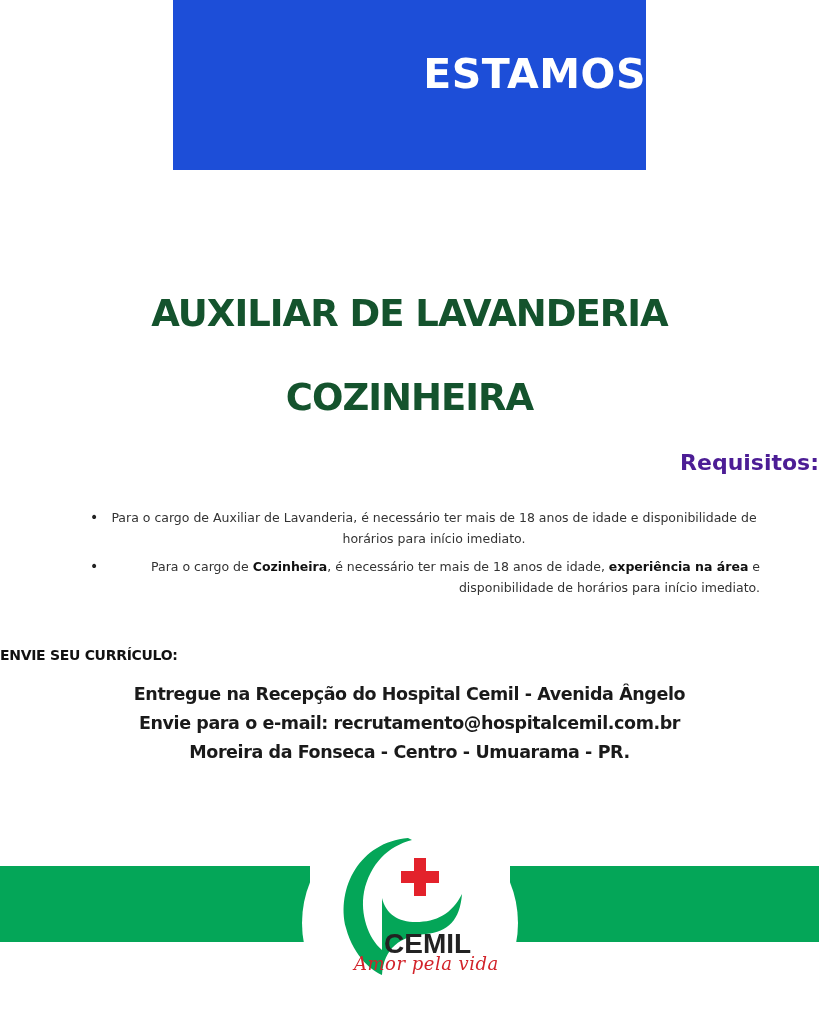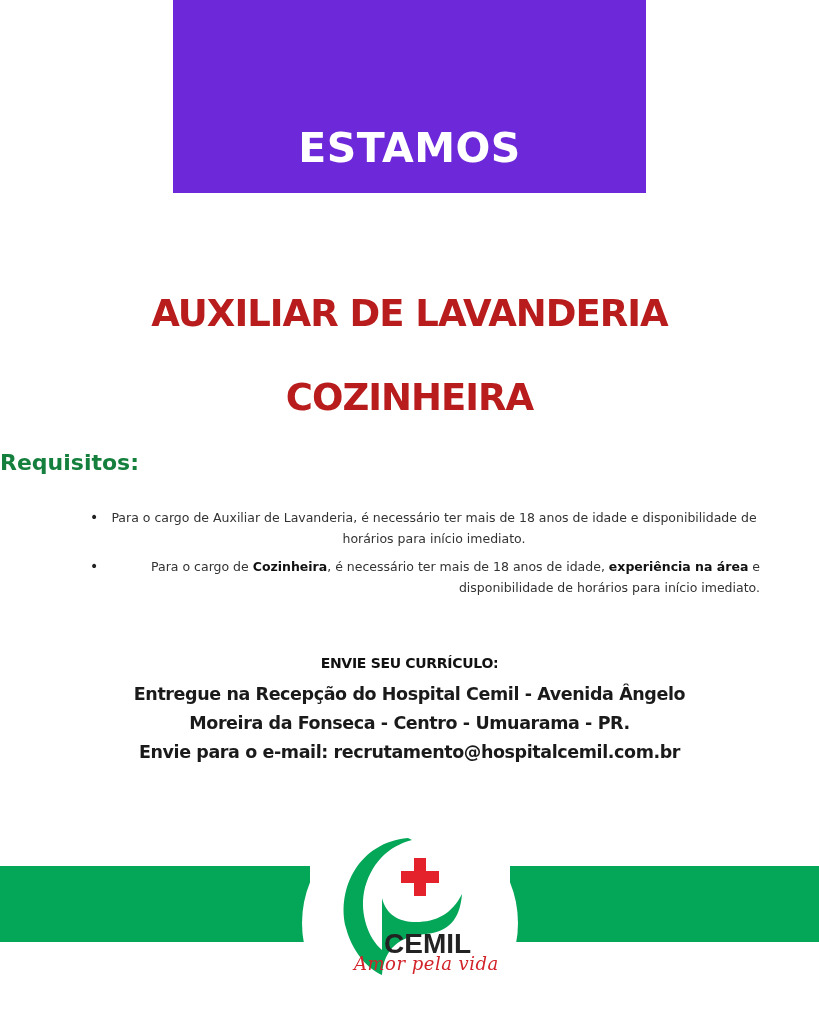--- a/index.html
+++ b/index.html
@@ -1,42 +1,42 @@
 <!DOCTYPE html>
 <html><head>
   <meta charset="utf-8">
   <style>
     html, body { margin: 0; padding: 0; }
     body {
       width: 819px; height: 1024px; background: #ffffff; position: relative; overflow: hidden;
       font-family: "DejaVu Sans", "Liberation Sans", sans-serif; color: #111111;
     }
     .top-banner {
-      position: absolute; left: 173px; top: 0; width: 473px; height: 193px;
-      background: #6d28d9; display: flex; flex-direction: column; align-items: center; justify-content: flex-end;
+      position: absolute; left: 173px; top: 0; width: 473px; height: 170px;
+      background: #1d4ed8; display: flex; flex-direction: row; align-items: center; justify-content: flex-end;
       padding-bottom: 22px; box-sizing: border-box;
     }
     .top-banner .line {
       color: #ffffff; font-weight: 900; font-size: 41px; line-height: 46px; letter-spacing: 0.5px;
       font-family: "DejaVu Sans", sans-serif;
     }
     .job-title {
       position: absolute; left: 0; width: 819px; text-align: center; font-weight: bold;
-      font-family: "DejaVu Sans", sans-serif; letter-spacing: -1px; color: #b91c1c;
+      font-family: "DejaVu Sans", sans-serif; letter-spacing: -1px; color: #14532d;
     }
     .job1 { top: 292px; font-size: 37px; }
     .job2 { top: 376px; font-size: 37px; }
-    .req-title { position: absolute; top: 450px; left: 0; width: 819px; text-align: left; font-size: 22px; font-weight: bold; color: #15803d; }
+    .req-title { position: absolute; top: 450px; left: 0; width: 819px; text-align: right; font-size: 22px; font-weight: bold; color: #4c1d95; }
     .req-list { position: absolute; top: 507px; left: 88px; width: 672px; margin: 0; padding: 0; list-style: none; }
     .req-item { position: relative; font-size: 12.5px; line-height: 21px; color: #333; margin-bottom: 7px; text-align: center; }
     .req-item .bullet { position: absolute; left: 2px; top: 0; font-size: 14px; color: #222; }
     .req-item b { color: #111; }
     .req-item.first .text { display: block; padding-left: 20px; }
     .req-item.second .text { display: block; padding-left: 10px; text-align: right; }
-    .send-title { position: absolute; top: 647px; left: 0; width: 819px; text-align: center; font-size: 14px; font-weight: bold; letter-spacing: -0.3px; color: #111; margin-top: 8px; }
+    .send-title { position: absolute; top: 647px; left: 0; width: 819px; text-align: left; font-size: 14px; font-weight: bold; letter-spacing: -0.3px; color: #111; }
     .contact { position: absolute; top: 680px; left: 0; width: 819px; text-align: center; }
     .contact .cl { font-size: 17.5px; font-weight: bold; line-height: 29px; color: #1a1a1a; letter-spacing: -0.4px; }
     .band { position: absolute; top: 866px; height: 76px; background: #04a658; }
     .band.left { left: 0; width: 310px; }
     .band.right { left: 510px; width: 309px; }
     .band-cutout {
       position: absolute; left: 302px; top: 815px; width: 216px; height: 216px; border-radius: 50%; background: #ffffff;
     }
     .logo { position: absolute; left: 330px; top: 830px; width: 170px; height: 150px; }
     .logo-name {
@@ -68,22 +68,22 @@
   <li class="req-item second">
     <span class="bullet">•</span>
     <span class="text"><span>Para o cargo de </span><b>Cozinheira</b><span>, é necessário ter mais de 18 anos de idade, </span><b>experiência na área</b><span> e disponibilidade de horários para início imediato.</span></span>
   </li>
 </ul>
 
 <div class="send-title">ENVIE SEU CURRÍCULO:</div>
 
 <div class="contact">
   <div class="cl">Entregue na Recepção do Hospital Cemil - Avenida Ângelo</div>
+  <div class="cl">Envie para o e-mail: recrutamento@hospitalcemil.com.br</div>
   <div class="cl">Moreira da Fonseca - Centro - Umuarama - PR.</div>
-  <div class="cl">Envie para o e-mail: recrutamento@hospitalcemil.com.br</div>
 </div>
 
 <div class="band left"></div>
 <div class="band right"></div>
 <div class="band-cutout"></div>
 
 <svg class="logo" viewBox="0 0 170 150" xmlns="http://www.w3.org/2000/svg">
 
   <path d="M78 8 C 30 12, 6 58, 16 98 C 24 128, 44 142, 52 145 L 52 120 C 38 108, 30 84, 34 62 C 40 34, 58 16, 82 10 Z" fill="#04a658"></path>
 

